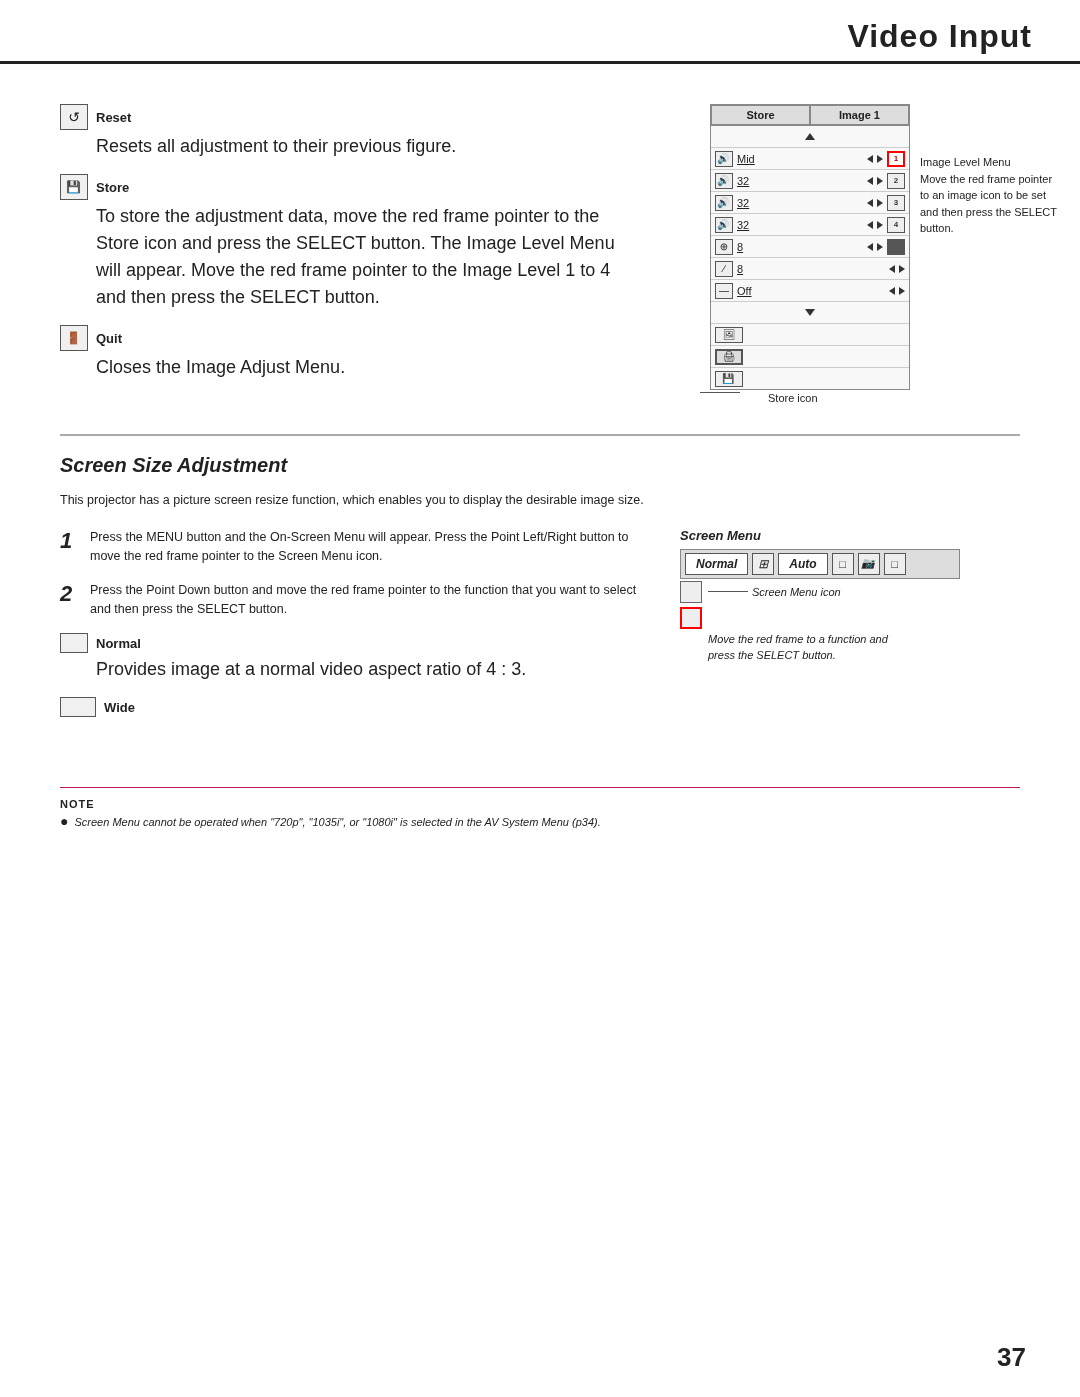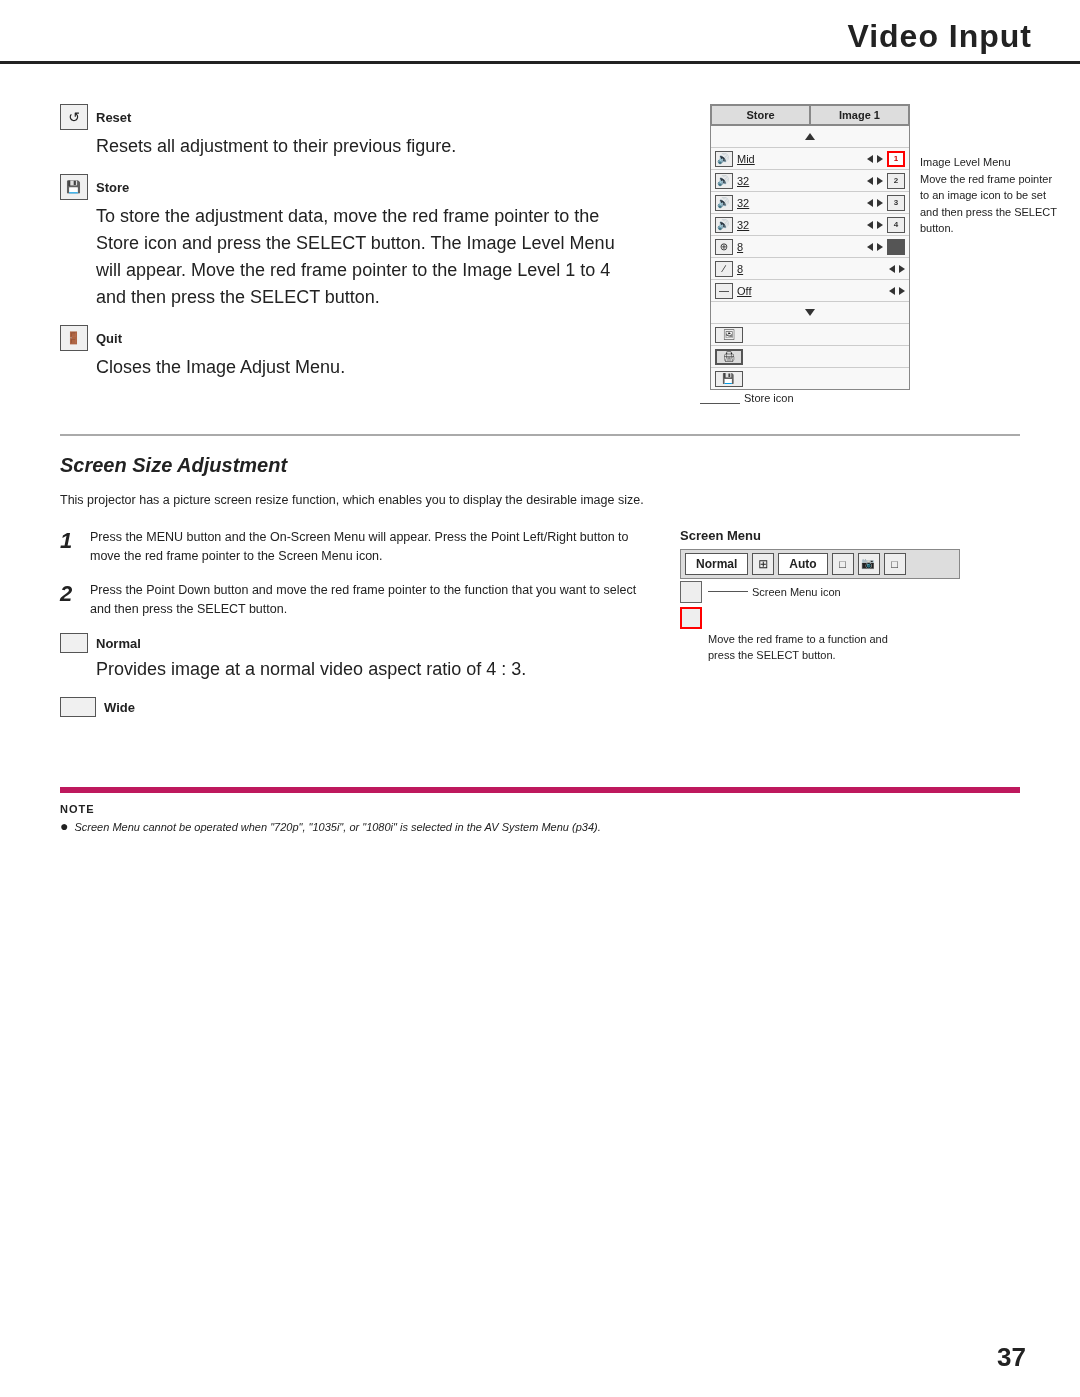--- a/index.html
+++ b/index.html
@@ -156,20 +156,21 @@
 
     .bottom-section {
       display: flex;
       gap: 40px;
     }
     .bottom-left {
       flex: 1;
     }
     .bottom-right {
       width: 340px;
+      font-style: italic;
     }
 
     .numbered-step {
       display: flex;
       gap: 10px;
       margin-bottom: 14px;
     }
     .step-num {
       font-size: 22px;
       font-style: italic;
@@ -253,21 +254,21 @@
     .sm-small-box {
       width: 22px;
       height: 22px;
       border: 1.5px solid #555;
       background: #eee;
     }
 
     
     .note-section {
       margin-top: 60px;
-      border-top: 6px solid #be185d;
+      border-top: 1px solid #be185d;
       padding-top: 10px;
     }
     .note-title {
       font-size: 11px;
       font-weight: bold;
       letter-spacing: 1px;
       margin-bottom: 4px;
     }
     .note-bullet {
       display: flex;
@@ -463,21 +464,21 @@
 
             <div class="img-level-row" style="position:relative;">
               <div class="img-level-icon" style="font-size:10px; width:28px; background:#ddd; border: 2px solid #555;">🖨</div>
             </div>
 
             <div class="img-level-row">
               <div class="img-level-icon" style="font-size:10px; width:28px;">💾</div>
             </div>
           </div>
 
-          <div style="display:flex; align-items:flex-end; margin-top:2px; margin-left:0px;">
+          <div style="display:flex; align-items:flex-start; margin-top:2px; margin-left:0px;gap:24px;">
             <div style="width:40px; height:0; border-top:1px solid #555; margin-right:4px;"></div>
             <span style="font-size:11px;">Store icon</span>
           </div>
         </div>
 
         <div class="diagram-side-note">
           <span>Image Level Menu<br>Move the red frame pointer<br>to an image icon to be set<br>and then press the SELECT<br>button.</span>
         </div>
       </div>
     </div>

